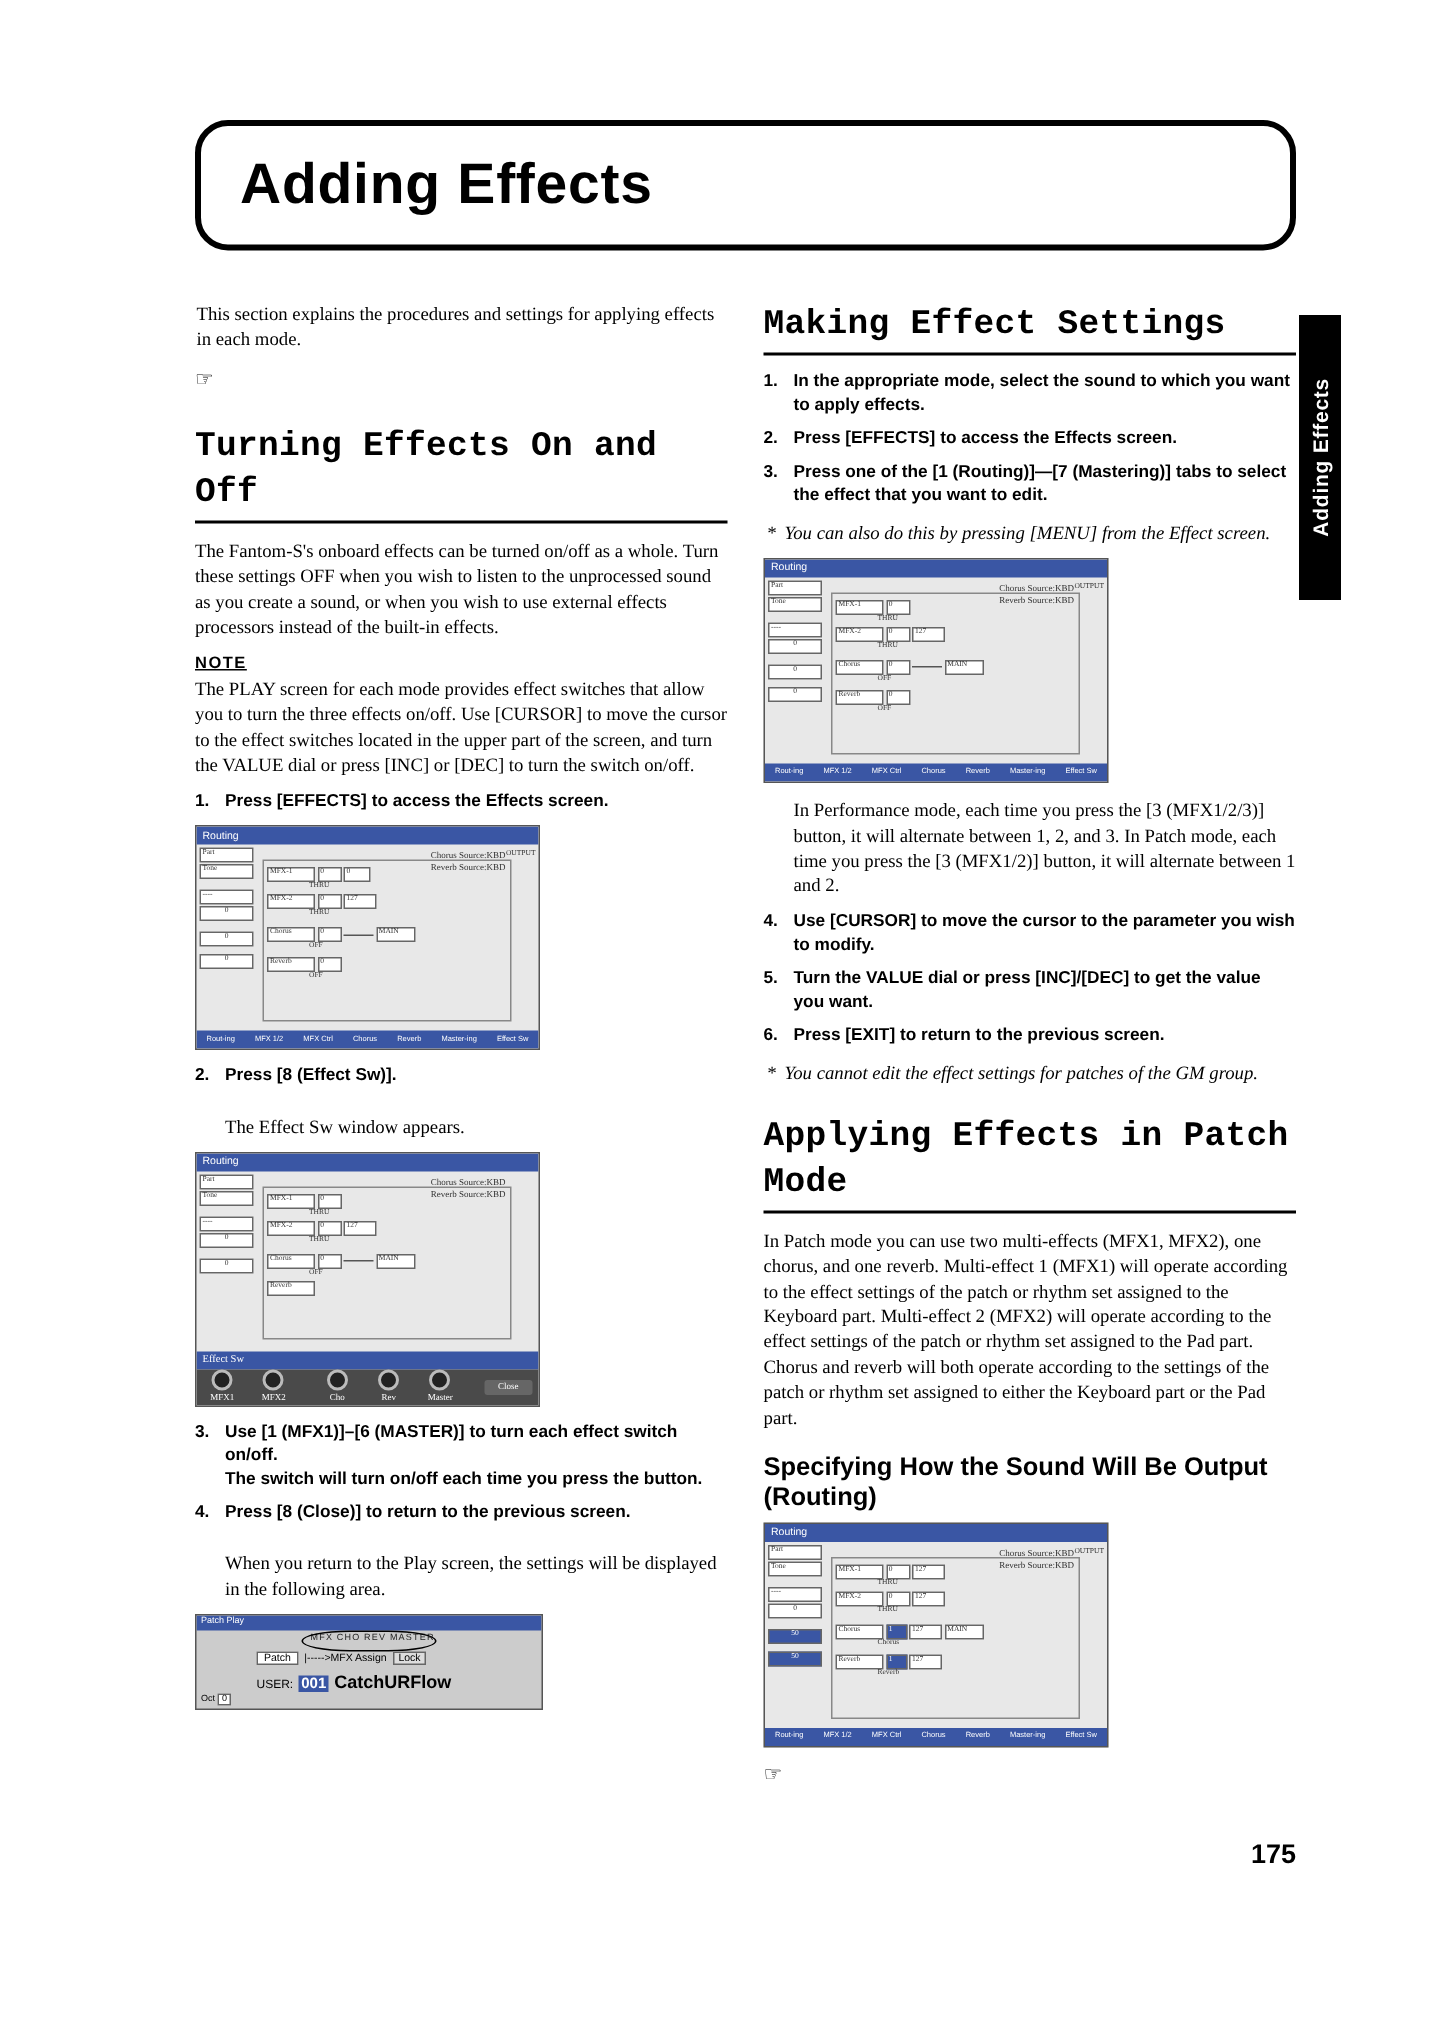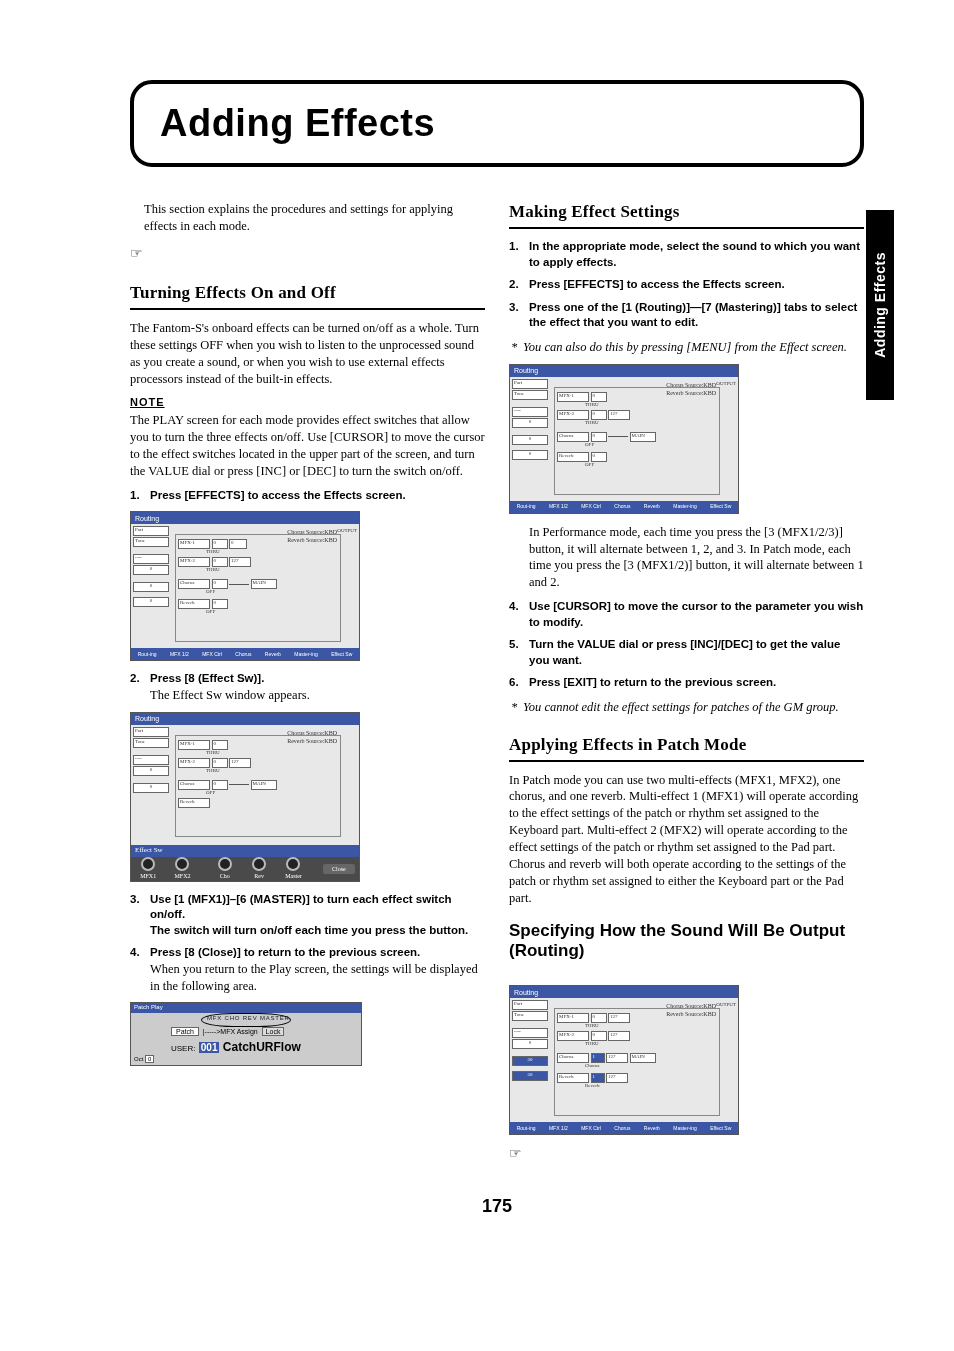--- a/index.html
+++ b/index.html
@@ -51,47 +51,47 @@
       margin: 0;
       letter-spacing: 0.5px;
     }
     .content-area {
       display: flex;
       gap: 24px;
     }
     .col {
       width: 50%;
     }
-    .intro-p { margin: 0 14px 10px; }
+    .intro-p { margin: 0 1px 10px; }
     .ref-icon::before { content: "☞"; font-size: 14px; margin-right: 2px; }
     .note-icon {
       font-family: Arial, Helvetica, sans-serif;
       font-weight: bold;
       font-size: 11px;
       text-decoration: underline;
       letter-spacing: 1px;
       display: block;
       margin-bottom: 2px;
     }
     .indent { padding-left: 20px; margin: 0 0 8px; }
     h2.section {
-      font-family: Liberation Serif, serif;
+      font-family: Liberation Mono, monospace;
       font-weight: 900;
-      font-size: 17px;
+      font-size: 23px;
       border-bottom: 2px solid #000;
       padding-bottom: 3px;
       margin: 18px 0 10px;
       letter-spacing: 0.2px;
     }
     h3.subsection {
       font-family: Arial, Helvetica, sans-serif;
       font-weight: 900;
       font-size: 17px;
       line-height: 1.2;
-      margin: 14px 0 24px;
+      margin: 14px 0 6px;
     }
     p { margin: 0 0 8px; }
     ol.steps {
       list-style: none;
       padding: 0;
       margin: 0 0 8px;
     }
     ol.steps > li {
       position: relative;
       padding-left: 20px;
@@ -106,21 +106,21 @@
       left: 0;
       top: 0;
       font-family: Arial, Helvetica, sans-serif;
       font-weight: bold;
     }
     ol.steps > li .body-text {
       font-family: "Times New Roman", Times, serif;
       font-weight: normal;
       font-size: 12.5px;
       display: block;
-      margin-top: 0;
+      margin-top: 17px;
     }
     .star-note {
       font-style: italic;
       padding-left: 14px;
       position: relative;
       margin: 0 0 8px;
     }
     .star-note::before { content: "*"; position: absolute; left: 2px; }
     .screenshot {
       width: 230px;
@@ -192,21 +192,21 @@
     .patch-play-img {
       width: 230px; height: 62px; background: #ccc; border: 1px solid #555;
       margin: 6px 0 10px 0; position: relative; overflow: hidden;
       font-family: Arial, sans-serif;
     }
     .patch-play-img .hdr { background: #3a56a4; color: #fff; height: 10px; font-size: 6px; padding: 0 3px; }
     .patch-play-img .circled { position: absolute; top: 10px; left: 70px; border: 1.5px solid #000; border-radius: 50%/70%; width: 88px; height: 12px; }
     .patch-play-img .mid { position: absolute; top: 24px; left: 40px; font-size: 7px; }
     .patch-play-img .big { position: absolute; top: 36px; left: 40px; font-size: 12px; font-weight: 900; }
     .page-num {
-      text-align: center;
+      text-align: right;
       font-family: Arial, Helvetica, sans-serif;
       font-weight: 900;
       font-size: 18px;
       margin-top: 30px;
     }
     b.sans { font-family: Arial, Helvetica, sans-serif; font-weight: bold; font-size: 11.5px; }
   </style>
 </head>
 <body>
 

